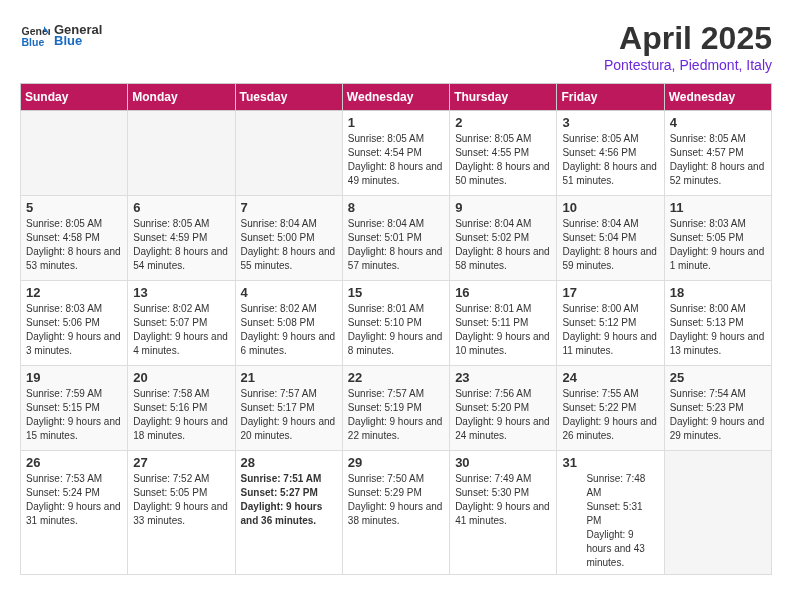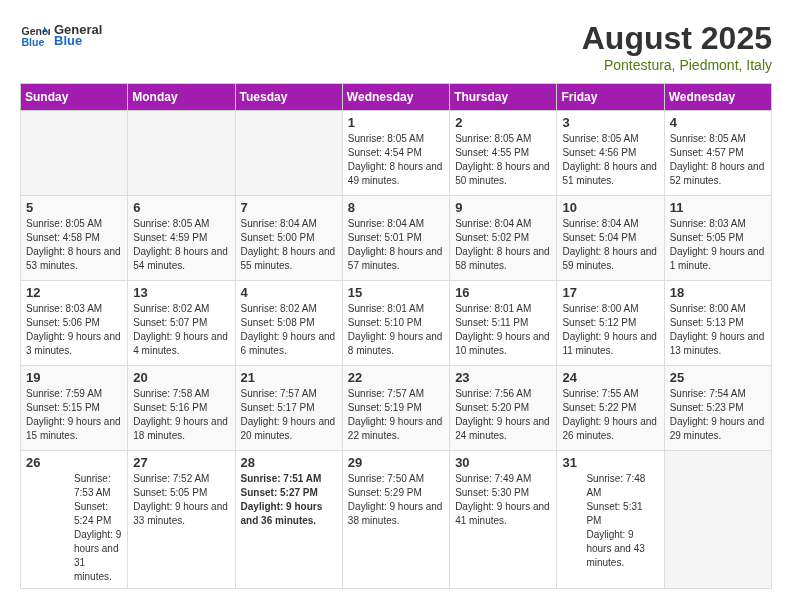--- a/index.html
+++ b/index.html
@@ -30,29 +30,29 @@
     .title-block {
       text-align: right;
     }
     .month-title {
       font-size: 32px;
       font-weight: bold;
       color: #333;
     }
     .location {
       font-size: 14px;
-      color: #4d7c0f;
+      color: #6d28d9;
     }
     table {
       width: 100%;
       border-collapse: collapse;
       table-layout: fixed;
     }
     th {
-      background-color: #a21caf;
+      background-color: #be185d;
       color: white;
       font-size: 12px;
       font-weight: bold;
       padding: 6px 4px;
       text-align: left;
       border: 1px solid #ccc;
     }
     td {
       vertical-align: top;
       border: 1px solid #ddd;
@@ -88,21 +88,21 @@
       <text x="2" y="20" font-size="14" fill="#333" font-weight="bold">General</text>
       <text x="2" y="34" font-size="14" fill="#1a6bbf" font-weight="bold">Blue</text>
       <polygon points="32,8 40,20 32,14" fill="#1a6bbf"></polygon>
     </svg>
     <div>
       <div style="font-size:13px; font-weight:bold; color:#333;">General</div>
       <div style="font-size:13px; font-weight:bold; color:#1a6bbf; margin-top:-4px;">Blue</div>
     </div>
   </div>
   <div class="title-block">
-    <div class="month-title">August 2025</div>
+    <div class="month-title">April 2025</div>
     <div class="location">Pontestura, Piedmont, Italy</div>
   </div>
 </div>
 
 <table>
   <thead>
     <tr>
     <th>Sunday</th>
         <th>Monday</th>
         <th>Tuesday</th>
@@ -270,21 +270,21 @@
         <td>
           <div class="day-number">25</div>
           <div class="day-info" style="white-space: pre-line;">Sunrise: 7:54 AM
 Sunset: 5:23 PM
 Daylight: 9 hours and 29 minutes.</div>
         </td>
       </tr>
       <tr>
         <td>
           <div class="day-number">26</div>
-          <div class="day-info" style="white-space: pre-line; margin-left: 48px;">Sunrise: 7:53 AM
+          <div class="day-info" style="white-space: pre-line;">Sunrise: 7:53 AM
 Sunset: 5:24 PM
 Daylight: 9 hours and 31 minutes.</div>
         </td>
         <td>
           <div class="day-number">27</div>
           <div class="day-info" style="white-space: pre-line;">Sunrise: 7:52 AM
 Sunset: 5:05 PM
 Daylight: 9 hours and 33 minutes.</div>
         </td>
         <td>

